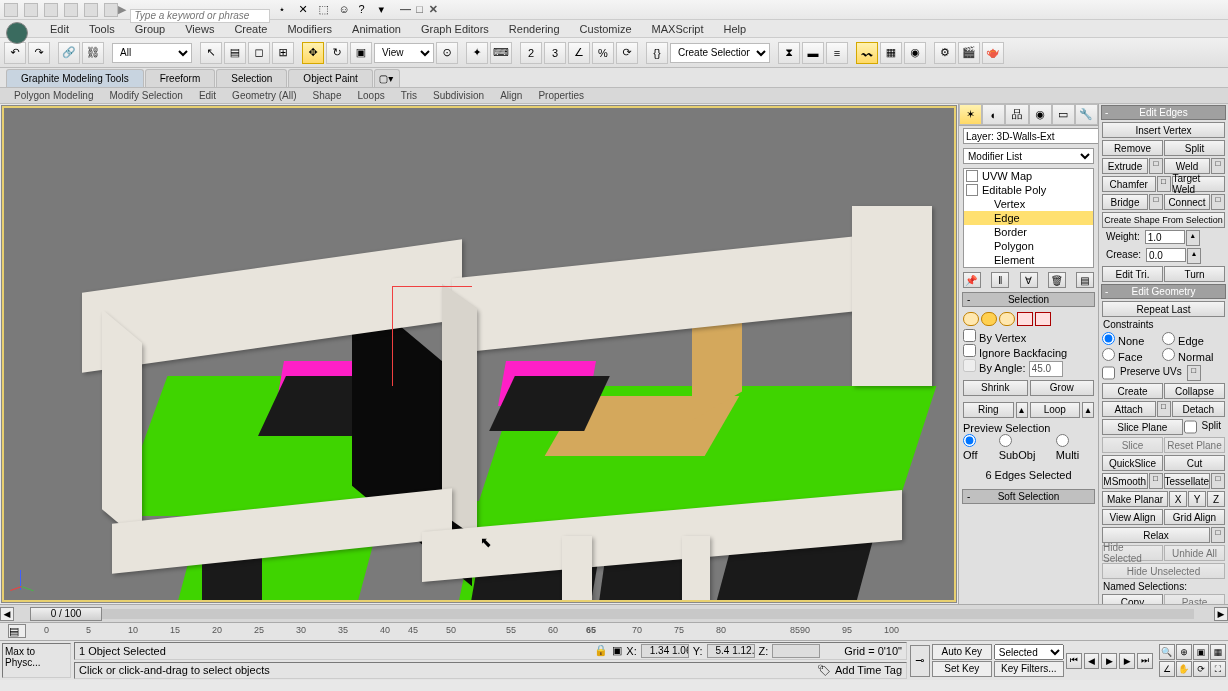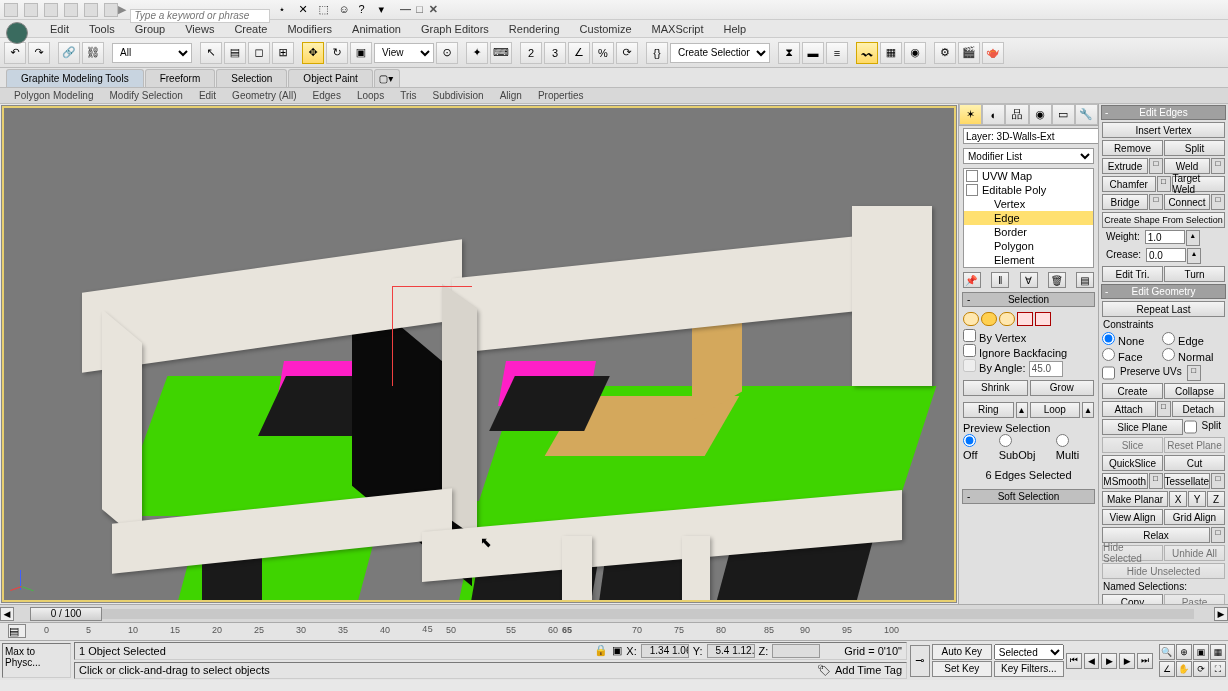--- a/index.html
+++ b/index.html
@@ -190,21 +190,21 @@
   <span>Freeform</span>
   <span>Selection</span>
   <span>Object Paint</span>
   <span style="width:26px;padding:3px 4px">▢▾</span>
 </div>
 <div class="ribbon-sub">
   <span>Polygon Modeling</span>
   <span>Modify Selection</span>
   <span>Edit</span>
   <span>Geometry (All)</span>
-  <span>Edges</span>
+  <span>Shape</span>
   <span>Loops</span>
   <span>Tris</span>
   <span>Subdivision</span>
   <span>Align</span>
   <span>Properties</span>
 </div>
 
 <div class="body-row">
 
   <div class="viewport-wrap">
@@ -451,29 +451,29 @@
   <span style="position:absolute;left:8px;top:1px;width:18px;height:14px;border:1px solid #888;background:#eee">▤</span>
 <span class="tick" style="left: 44px;">0</span>
     <span class="tick" style="left: 86px;">5</span>
     <span class="tick" style="left: 128px;">10</span>
     <span class="tick" style="left: 170px;">15</span>
     <span class="tick" style="left: 212px;">20</span>
     <span class="tick" style="left: 254px;">25</span>
     <span class="tick" style="left: 296px;">30</span>
     <span class="tick" style="left: 338px;">35</span>
     <span class="tick" style="left: 380px;">40</span>
-    <span class="tick" style="left: 422px; font-family: Liberation Mono, monospace;">45</span>
+    <span class="tick" style="left: 408px;">45</span>
     <span class="tick" style="left: 446px;">50</span>
     <span class="tick" style="left: 506px;">55</span>
     <span class="tick" style="left: 548px;">60</span>
-    <span class="tick" style="left: 562px; font-weight: bold;">65</span>
+    <span class="tick" style="left: 586px; font-weight: bold;">65</span>
     <span class="tick" style="left: 632px;">70</span>
     <span class="tick" style="left: 674px;">75</span>
     <span class="tick" style="left: 716px;">80</span>
-    <span class="tick" style="left: 732px; padding-left: 32px;">85</span>
+    <span class="tick" style="left: 758px; padding-left: 32px;">85</span>
     <span class="tick" style="left: 800px;">90</span>
     <span class="tick" style="left: 842px;">95</span>
     <span class="tick" style="left: 884px;">100</span>
   </div>
 
 <div class="statusbar">
   <div class="status-left">Max to Physc...</div>
   <div class="status-mid">
     <div>
       <span>1 Object Selected</span>

